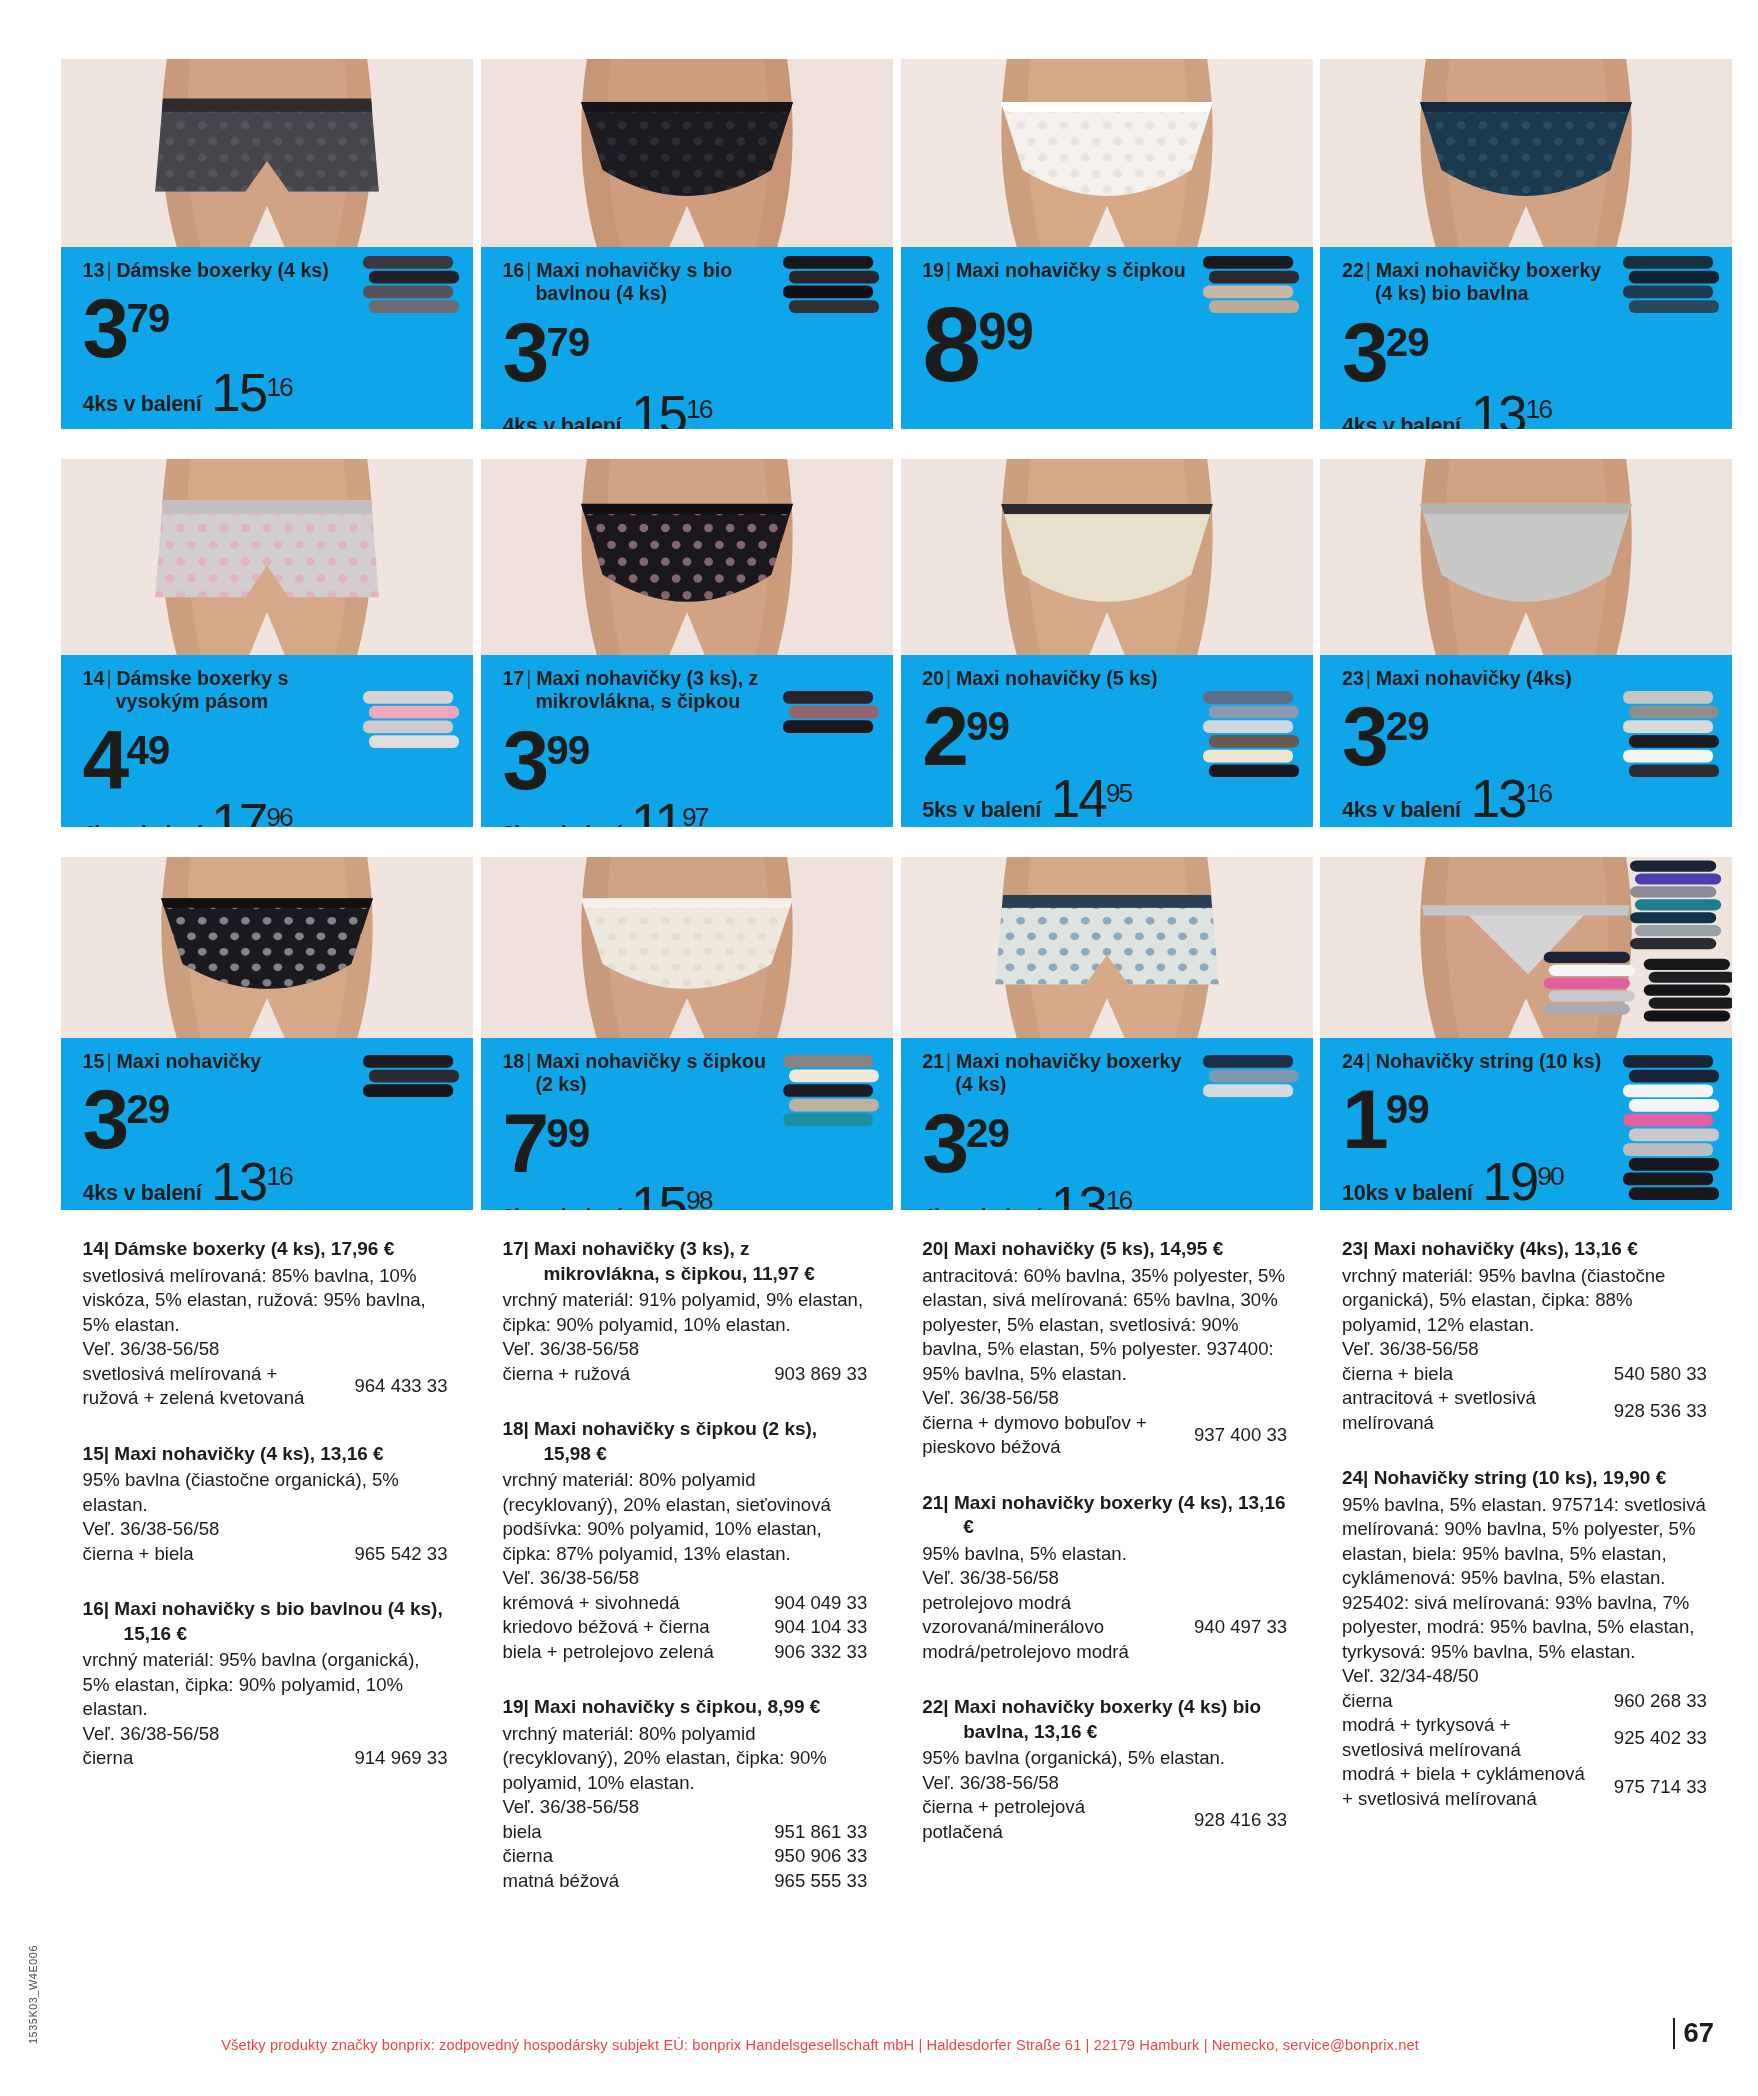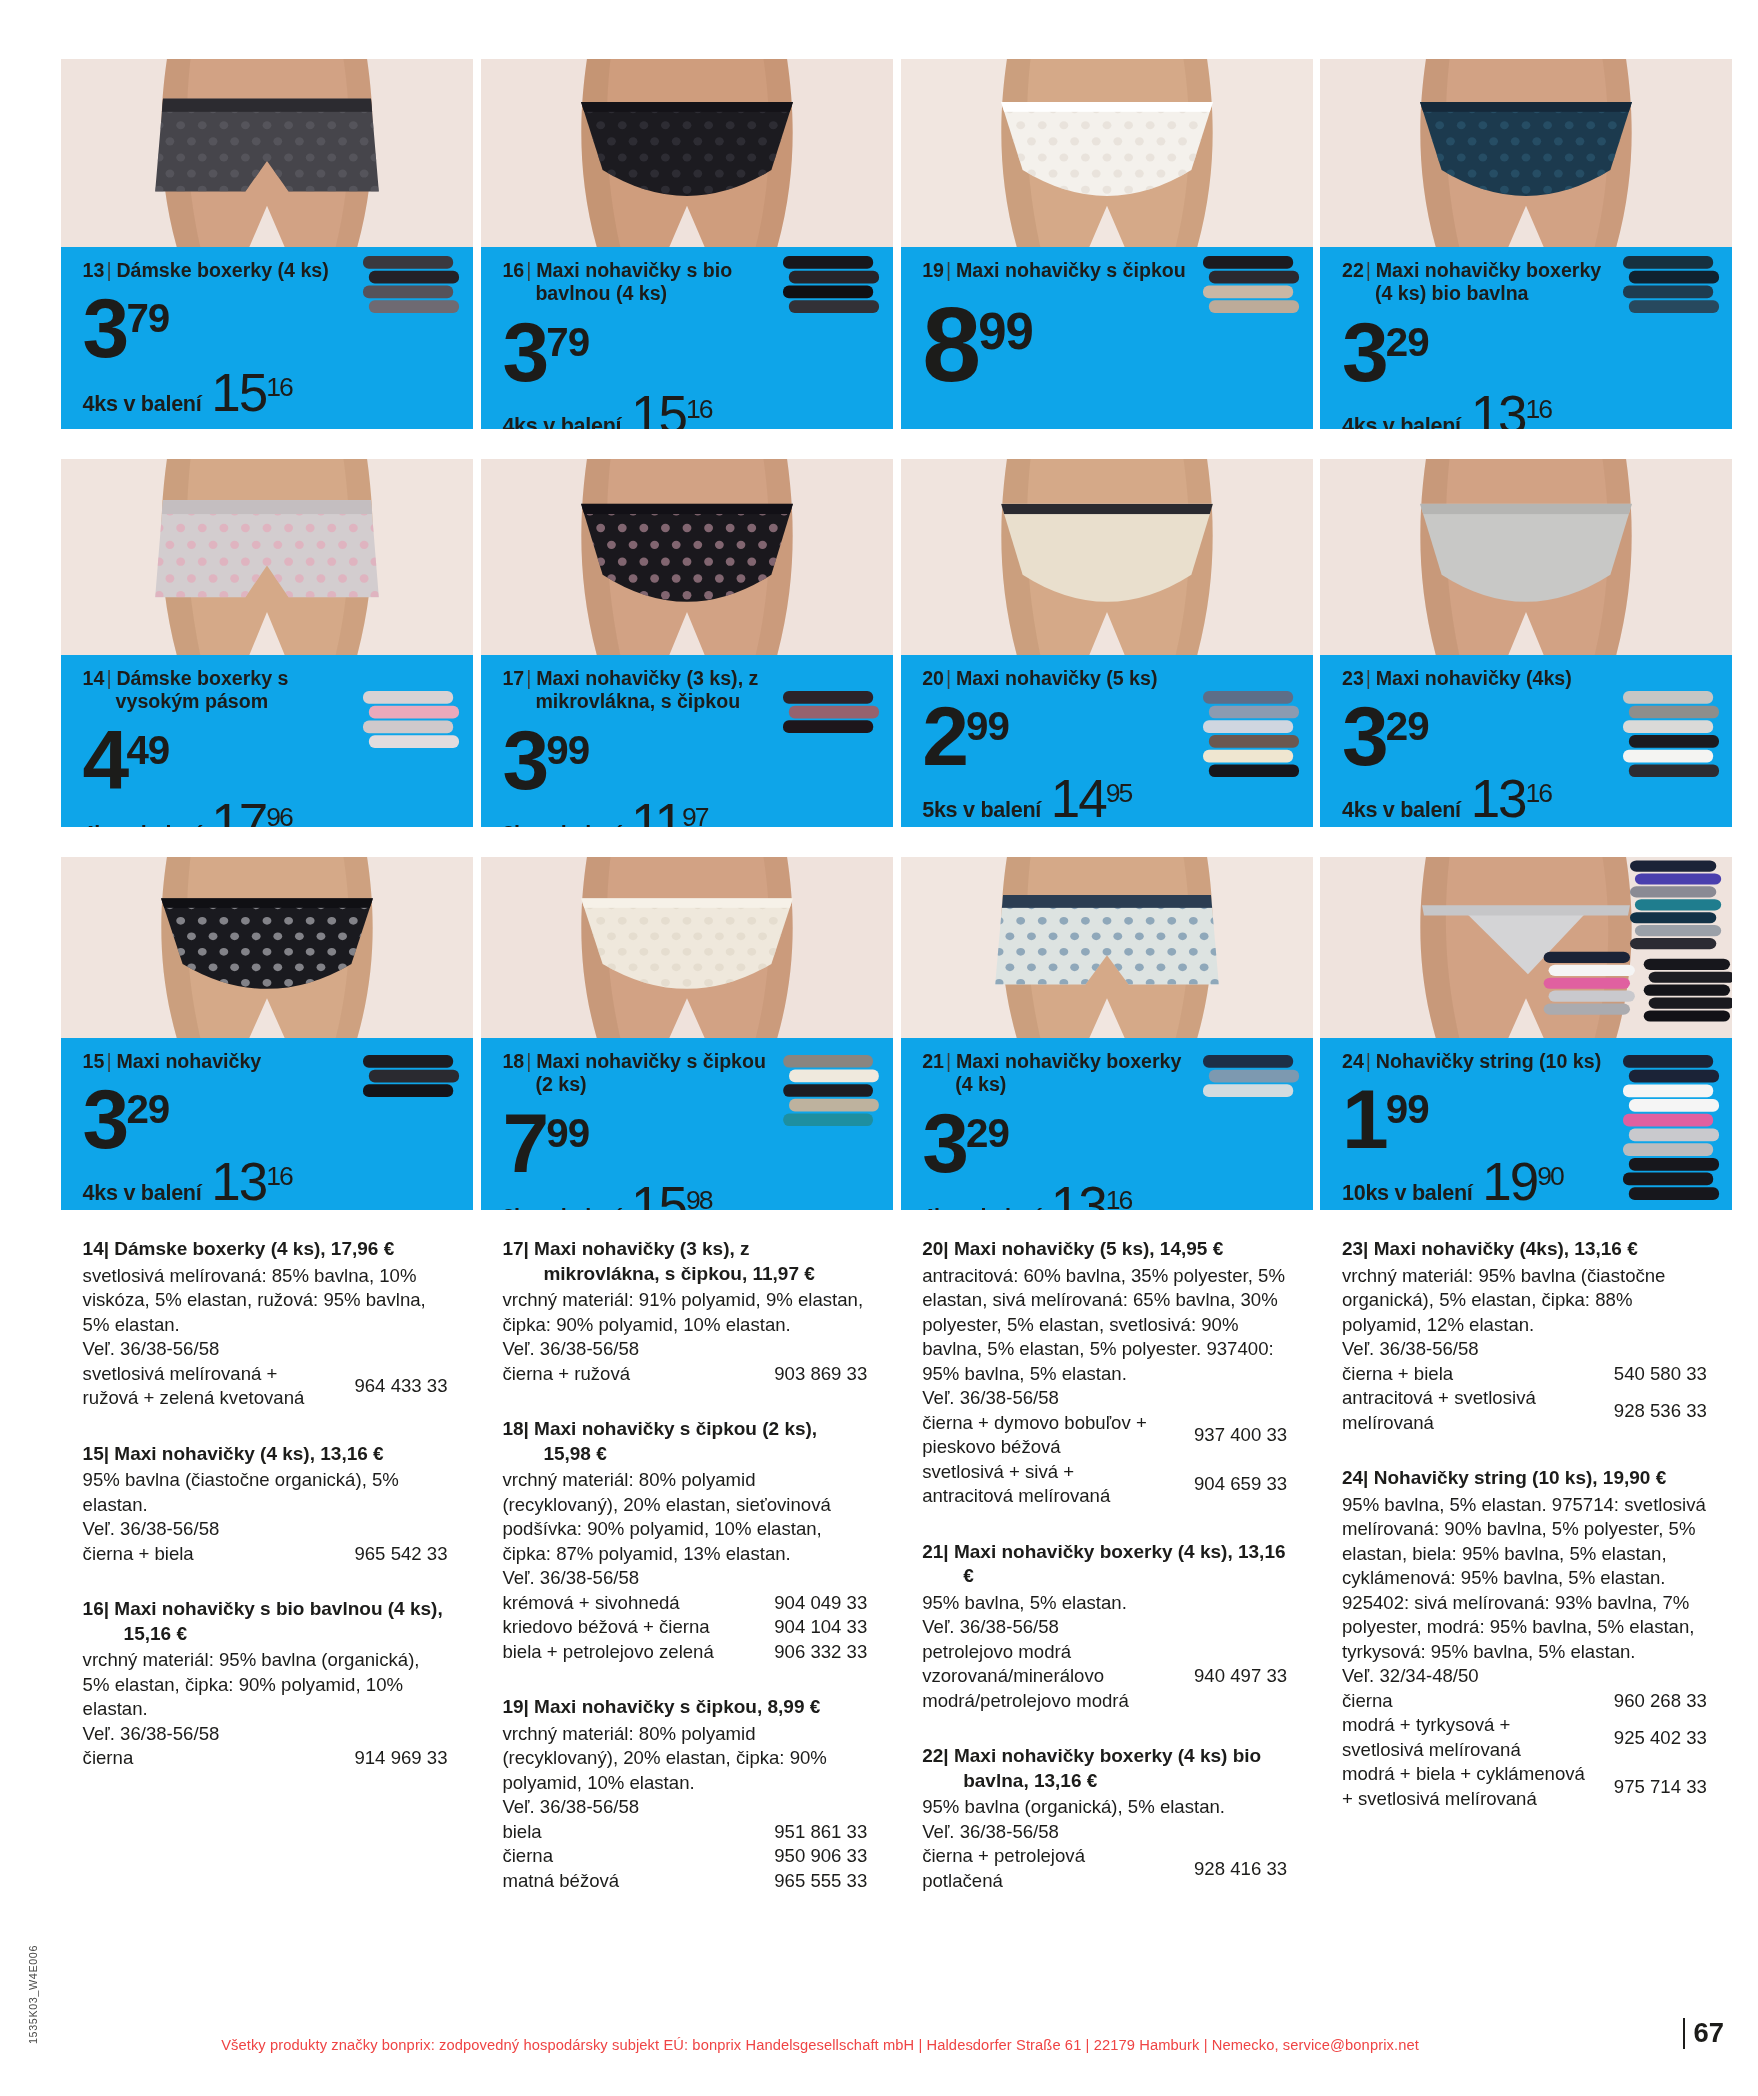--- a/index.html
+++ b/index.html
@@ -43,21 +43,21 @@
   .dline{font-size:18.6px;line-height:24.5px;}
   .drow{display:flex;align-items:center;gap:26px;font-size:18.6px;line-height:24.5px;}
   .dlabel{flex:1;}
   .dcode{white-space:nowrap;}
 
   .footer-legal{
     position:absolute;left:0;right:118px;top:2037px;text-align:center;
     font-size:14.7px;color:#ef4444;letter-spacing:0.1px;
   }
   .page-number{
-    position:absolute;right:34px;top:2017px;display:flex;align-items:center;
+    position:absolute;right:44px;top:2017px;display:flex;align-items:center;
   }
   .page-number .pnbar{display:inline-block;width:0;height:31px;border-left:2.9px solid #1c1c1a;margin-right:8.8px;}
   .page-number .pnval{font-size:27.4px;font-weight:700;}
   .side-code{
     position:absolute;left:27.4px;top:2044px;
     transform:rotate(-90deg);transform-origin:0 0;
     font-size:10.8px;letter-spacing:0.6px;color:#4a4a48;white-space:nowrap;
   }
 </style>
 </head>
@@ -1292,24 +1292,20 @@
     </div>
     <div class="descol">
       <div class="dblock">
         <div class="dtitle">20| Maxi nohavičky (5 ks), 14,95 €</div>
         <div class="dline">antracitová: 60% bavlna, 35% polyester, 5% elastan, sivá melírovaná: 65% bavlna, 30% polyester, 5% elastan, svetlosivá: 90% bavlna, 5% elastan, 5% polyester. 937400: 95% bavlna, 5% elastan.</div>
         <div class="dline">Veľ. 36/38-56/58</div>
         <div class="drow">
           <span class="dlabel">čierna + dymovo bobuľov + pieskovo béžová</span>
           <span class="dcode">937 400 33</span>
         </div>
-        <div class="drow">
-          <span class="dlabel">svetlosivá + sivá + antracitová melírovaná</span>
-          <span class="dcode">904 659 33</span>
-        </div>
       </div>
       <div class="dblock">
         <div class="dtitle">21| Maxi nohavičky boxerky (4 ks), 13,16 €</div>
         <div class="dline">95% bavlna, 5% elastan.</div>
         <div class="dline">Veľ. 36/38-56/58</div>
         <div class="drow">
           <span class="dlabel">petrolejovo modrá vzorovaná/minerálovo modrá/petrolejovo modrá</span>
           <span class="dcode">940 497 33</span>
         </div>
       </div>

